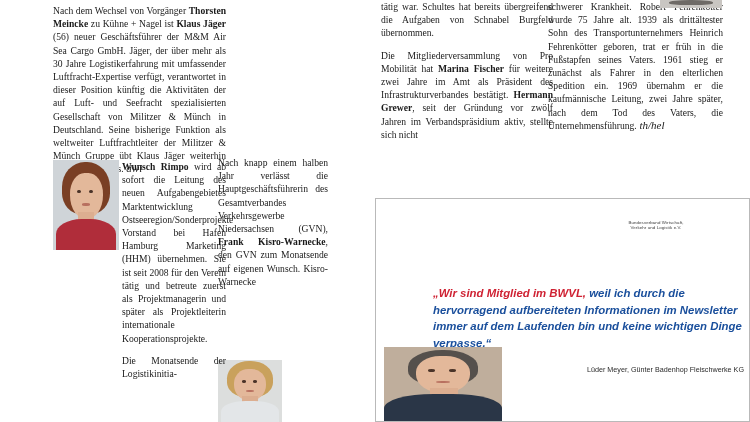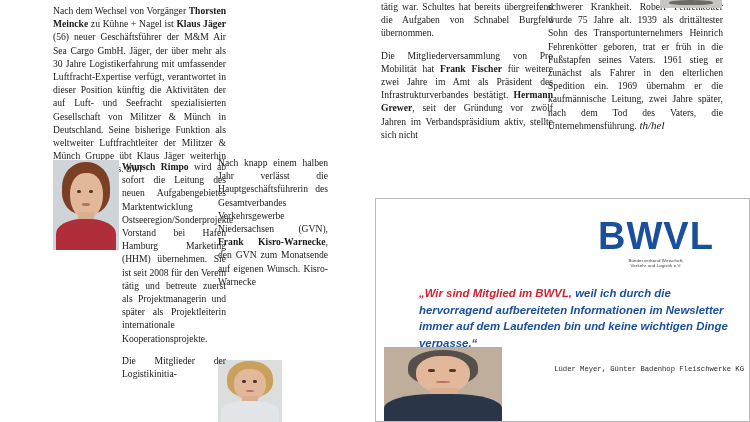--- a/index.html
+++ b/index.html
@@ -107,34 +107,34 @@
   #ad-logo .subline {
     font-family: "Liberation Sans", sans-serif;
     font-size: 4.4px;
     color: #3a3a3a;
     letter-spacing: .1px;
     margin-top: 3px;
     line-height: 5.4px;
   }
   #ad-quote {
     position: absolute;
-    left: 43px; top: 86px; width: 316px;
+    left: 57px; top: 86px; width: 316px;
     font-family: "Liberation Sans", sans-serif;
     font-size: 11.4px;
     line-height: 16.5px;
     color: #1a4f9c;
     font-style: italic;
     font-weight: bold;
   }
   #ad-quote .lead { color: #cf2233; }
   #ad-attrib {
     position: absolute;
     left: 160px; top: 166px; width: 208px;
     text-align: right;
-    font-family: Liberation Mono, monospace;
+    font-family: Liberation Sans, sans-serif;
     font-size: 7.2px;
     color: #2a2a2a;
   }
   #ad-person {
     position: absolute;
     left: 8px; top: 148px;
     width: 118px; height: 76px;
     overflow: hidden;
     background: #c9b9a8;
   }
@@ -143,21 +143,21 @@
 <body>
 
 <div class="page">
 
   <div class="col" id="col1-top">
     <p>Nach dem Wechsel von Vorgänger <b>Thorsten Meincke</b> zu Kühne + Nagel ist <b>Klaus Jäger</b> (56) neuer Geschäftsführer der M&amp;M Air Sea Cargo GmbH. Jäger, der über mehr als 30 Jahre Logistikerfahrung mit umfassender Luftfracht-Expertise verfügt, verantwortet in dieser Position künftig die Aktivitäten der auf Luft- und Seefracht spezialisierten Gesellschaft von Militzer &amp; Münch in Deutschland. Seine bisherige Funktion als weltweiter Luftfrachtleiter der Militzer &amp; Münch Gruppe übt Klaus Jäger weiterhin von Frankfurt aus.<span class="sig">  dwi</span></p>
   </div>
 
   <div class="col" id="col2-top">
     <p>tätig war. Schultes hat bereits übergreifend die Aufgaben von Schnabel Burgfeld übernommen.</p>
-    <p>Die Mitgliederversammlung von Pro Mobilität hat <b>Frank Fischer</b> für weitere zwei Jahre im Amt als Präsident des Infrastrukturverbandes bestätigt. <b>Hermann Grewer</b>, seit der Gründung vor zwölf Jahren im Verbandspräsidium aktiv, stellte sich nicht</p>
+    <p>Die Mitgliederversammlung von Pro Mobilität hat <b>Marina Fischer</b> für weitere zwei Jahre im Amt als Präsident des Infrastrukturverbandes bestätigt. <b>Hermann Grewer</b>, seit der Gründung vor zwölf Jahren im Verbandspräsidium aktiv, stellte sich nicht</p>
   </div>
 
   <div class="col" id="col3-top">
     <p>schwerer Krankheit. Robert Fehrenkötter wurde 75 Jahre alt. 1939 als drittältester Sohn des Transportunternehmers Heinrich Fehrenkötter geboren, trat er früh in die Fußstapfen seines Vaters. 1961 stieg er zunächst als Fahrer in den elterlichen Spedition ein. 1969 übernahm er die kaufmännische Leitung, zwei Jahre später, nach dem Tod des Vaters, die Unternehmensführung.<span class="sig">  th/hel</span></p>
   </div>
 
   <div class="portrait" id="portrait-rimpo">
     <div class="face">
       <div class="bg" style="background:#cfd4d8"></div>
       <div class="hair" style="background:#7a3f24"></div>
@@ -185,31 +185,30 @@
 
   <div class="portrait" id="portrait-fehrenkoetter">
     <div class="face">
       <div class="bg" style="background:#c9c6c2"></div>
       <div class="hair" style="background:#6e6a66"></div>
     </div>
   </div>
 
   <div class="col" id="col1-mid">
     <p><b>Wunsch Rimpo</b> wird ab sofort die Leitung des neuen Aufgabengebietes Marktentwicklung Ostseeregion/Sonderprojekte Vorstand bei Hafen Hamburg Marketing (HHM) übernehmen. Sie ist seit 2008 für den Verein tätig und betreute zuerst als Projektmanagerin und später als Projektleiterin internationale Kooperationsprojekte.</p>
-    <p>Die Mitglieder der Logistikinitia-</p>
+    <p>Die Monatsende der Logistikinitia-</p>
   </div>
 
   <div class="col" id="col2-mid">
     <p>Nach knapp einem halben Jahr verlässt die Hauptgeschäftsführerin des Gesamtverbandes Verkehrsgewerbe Niedersachsen (GVN), <b>Frank Kisro-Warnecke</b>, den GVN zum Monatsende auf eigenen Wunsch. Kisro-Warnecke</p>
   </div>
 
   <div id="ad-box">
 
     <div id="ad-logo">
-      <div class="wordmark">BWVL</div>
       <div class="subline" style="white-space:pre-line">Bundesverband Wirtschaft,
 Verkehr und Logistik e.V.</div>
     </div>
 
     <div id="ad-quote">
       <span class="lead">„Wir sind Mitglied im BWVL,</span><span> weil ich durch die hervorragend aufbereiteten Informationen im Newsletter immer auf dem Laufenden bin und keine wichtigen Dinge verpasse.“</span>
     </div>
 
     <div id="ad-attrib">Lüder Meyer, Günter Badenhop Fleischwerke KG</div>
 

